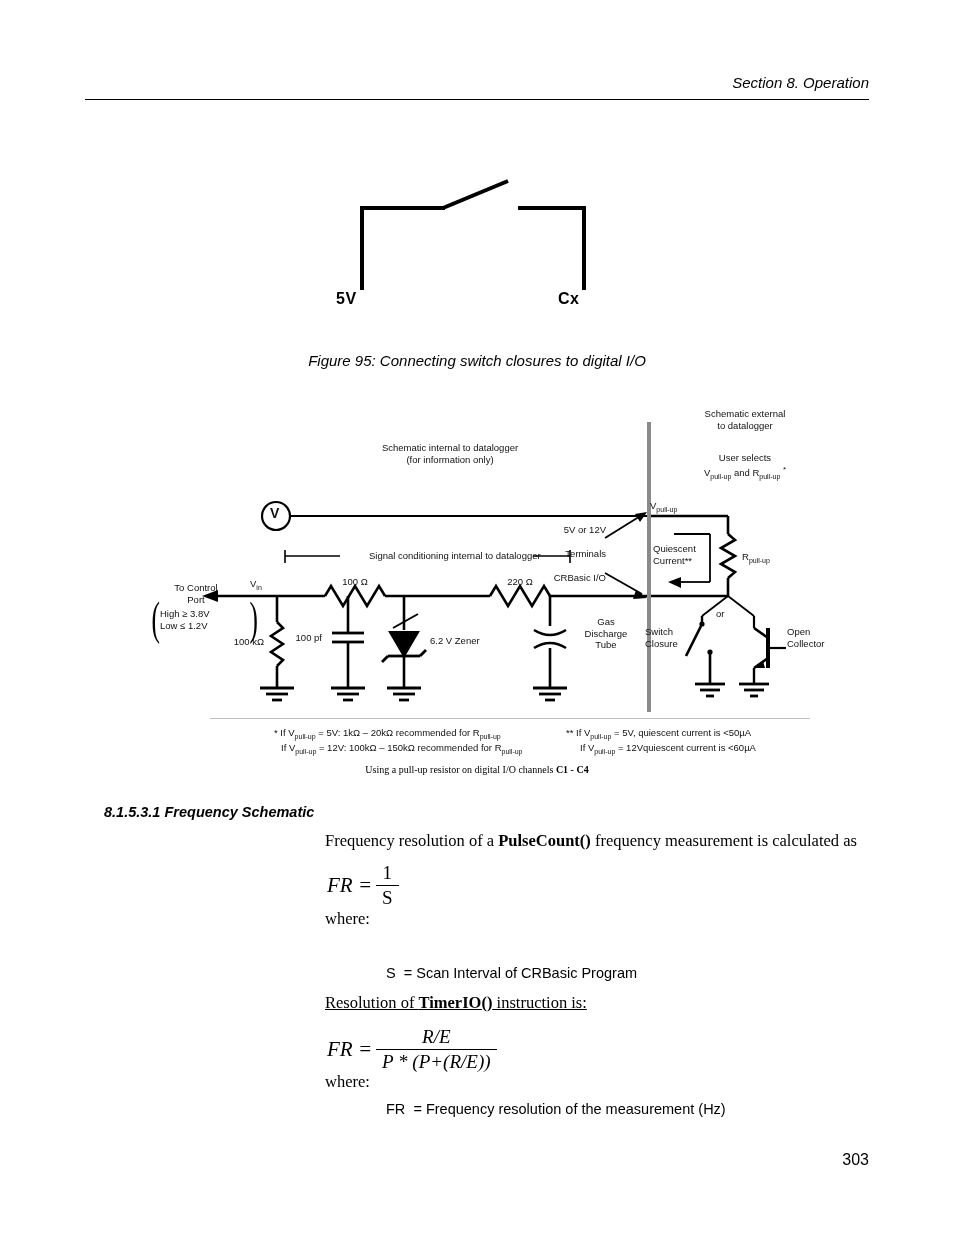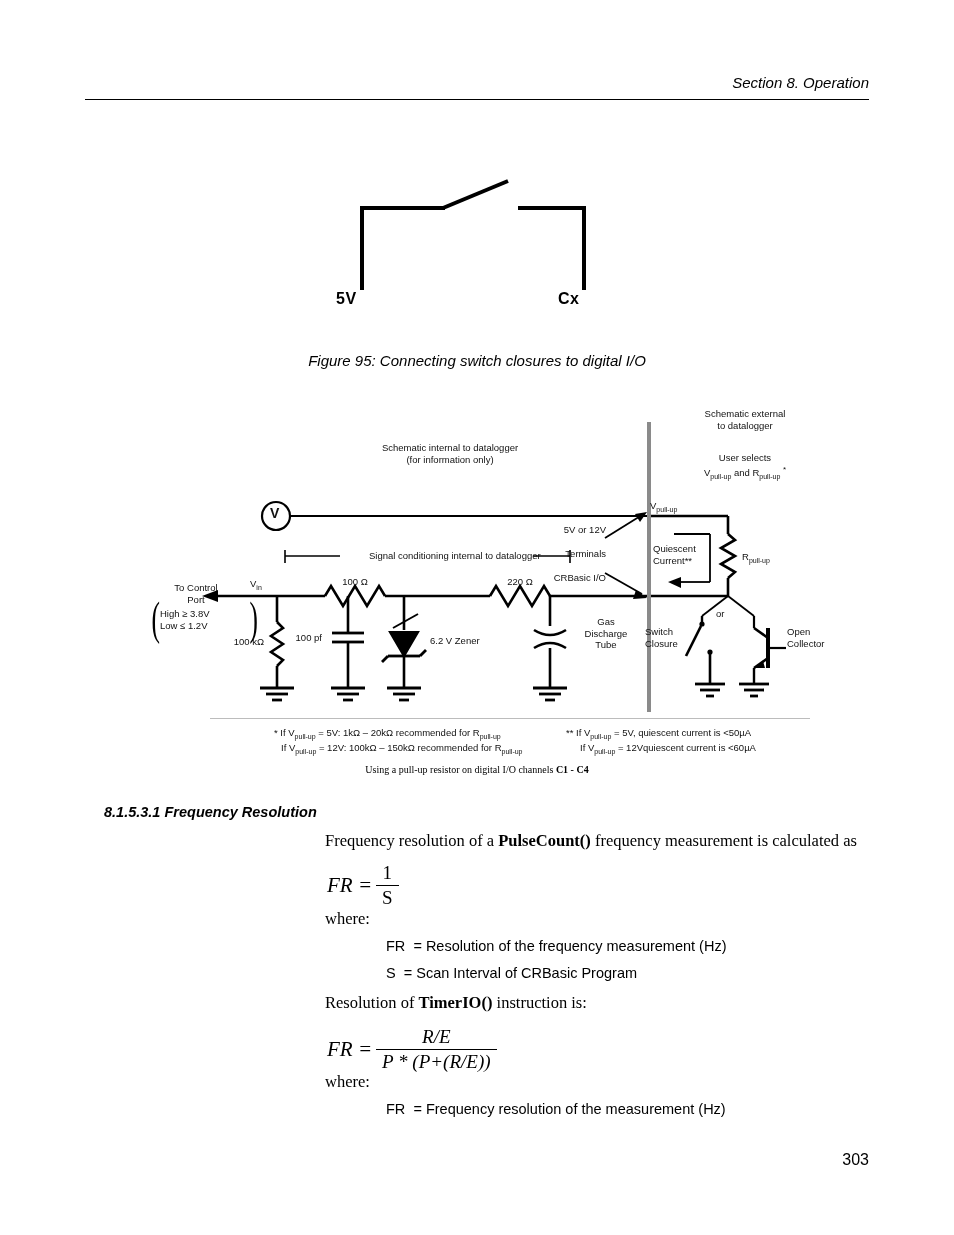--- a/index.html
+++ b/index.html
@@ -413,39 +413,38 @@
     <div class="lbl" style="left:416px; top:327px;">
       <span>** If V</span><sub>pull-up</sub><span> = 5V, quiescent current is &lt;50µA</span><br>
       <span style="display:inline-block;width:14px;"></span><span>If V</span><sub>pull-up</sub><span> = 12Vquiescent current is &lt;60µA</span>
     </div>
   </div>
 
   <div class="caption2">
     <span>Using a pull-up resistor on digital I/O channels </span><b>C1 - C4</b>
   </div>
 
-  <div class="h-sub">8.1.5.3.1 Frequency Resolution</div>
+  <div class="h-sub">8.1.5.3.1 Frequency Schematic</div>
 
   <div class="para" style="top:831px;">
     <span>Frequency resolution of a </span><b>PulseCount()</b><span> frequency measurement is calculated as</span>
   </div>
 
   <div class="formula" style="left:327px; top:862px;">
     <span class="lhs">FR =</span>
     <span class="frac">
       <span class="num upright">1</span>
       <span class="den upright">S</span>
     </span>
   </div>
 
   <div class="where" style="top:909px;">where:</div>
-  <div class="defn" style="top:938px;">FR  = Resolution of the frequency measurement (Hz)</div>
   <div class="defn" style="top:965px;">S  = Scan Interval of CRBasic Program</div>
 
-  <div class="para" style="top:993px;">
+  <div class="para" style="top:993px;text-decoration:underline;">
     <span>Resolution of </span><b>TimerIO()</b><span> instruction is:</span>
   </div>
 
   <div class="formula" style="left:327px; top:1026px;">
     <span class="lhs">FR =</span>
     <span class="frac">
       <span class="num">R/E</span>
       <span class="den">P * (P+(R/E))</span>
     </span>
   </div>

